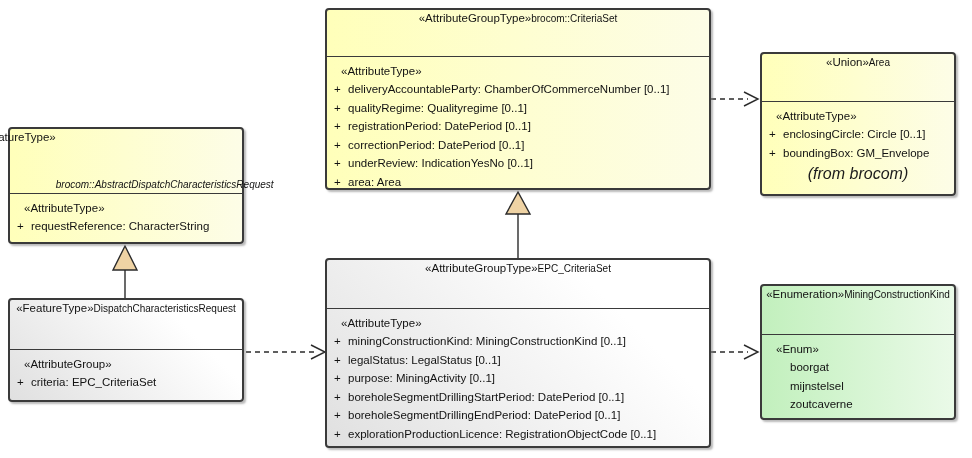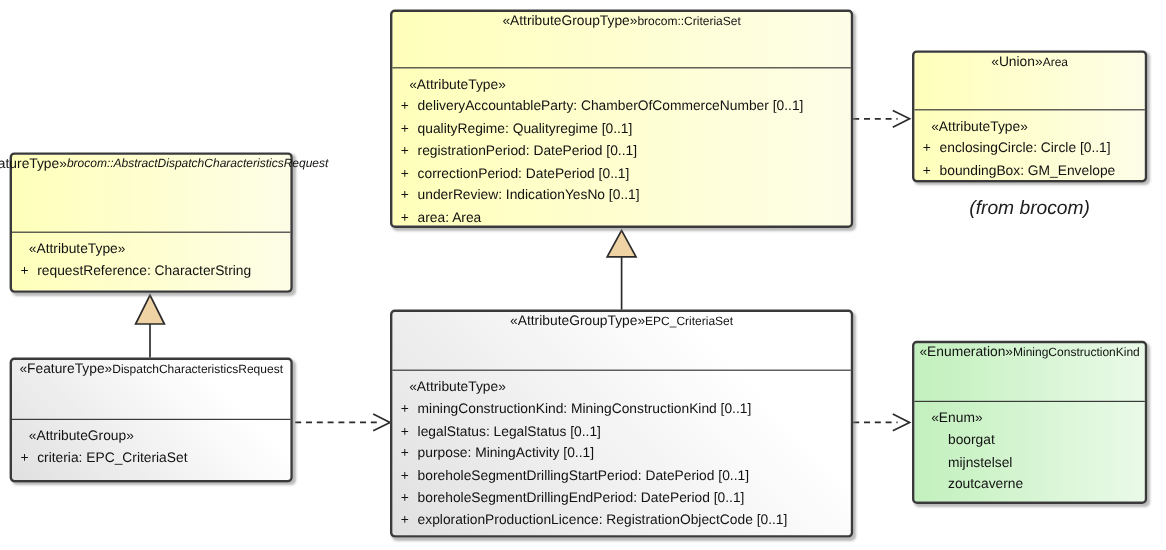--- a/index.html
+++ b/index.html
@@ -19,21 +19,21 @@
   .fill-gray   { background:linear-gradient(225deg, #ffffff 25%, #e0e0e0 100%); }
   .fill-green  { background:linear-gradient(90deg, #c2f0bd 0%, #eafae8 100%); }
 
   .hdr {
     border-bottom:1.5px solid #3a3a3a;
     display:flex; flex-direction:row; justify-content:center;
     text-align:center; line-height:17px;
   }
   .stereo { font-size:11.5px; }
   .clsname { font-size:10px; font-weight:normal; }
-  .abstract-name { font-style:italic; }
+  .abstract-name { font-style:italic;margin-top:48px; }
 
   .bdy { padding-top:5px; }
   .section { padding-left:14px; line-height:18px; white-space:nowrap; }
   .attr { display:flex; line-height:18.5px; white-space:nowrap; }
   .attr .vis { flex:none; width:21px; padding-left:7px; }
   .attr .atxt { flex:none; }
   .literal { padding-left:28px; line-height:18.5px; white-space:nowrap; }
 
   .caption {
     position:absolute; font-style:italic; font-size:16px;
@@ -106,21 +106,21 @@
         <span class="vis">+</span>
         <span class="atxt">underReview: IndicationYesNo [0..1]</span>
       </div>
       <div class="attr">
         <span class="vis">+</span>
         <span class="atxt">area: Area</span>
       </div>
     </div>
   </div>
 
-  <div class="uml-box fill-yellow" style="left:760px; top:42px; width:196px; height:110px;">
+  <div class="uml-box fill-yellow" style="left:760px; top:52px; width:196px; height:144px;">
     <div class="hdr" style="height:48px;">
       <div class="stereo">«Union»</div>
       <div class="clsname">Area</div>
     </div>
     <div class="bdy">
       <div class="section">«AttributeType»</div>
       <div class="attr">
         <span class="vis">+</span>
         <span class="atxt">enclosingCircle: Circle [0..1]</span>
       </div>

